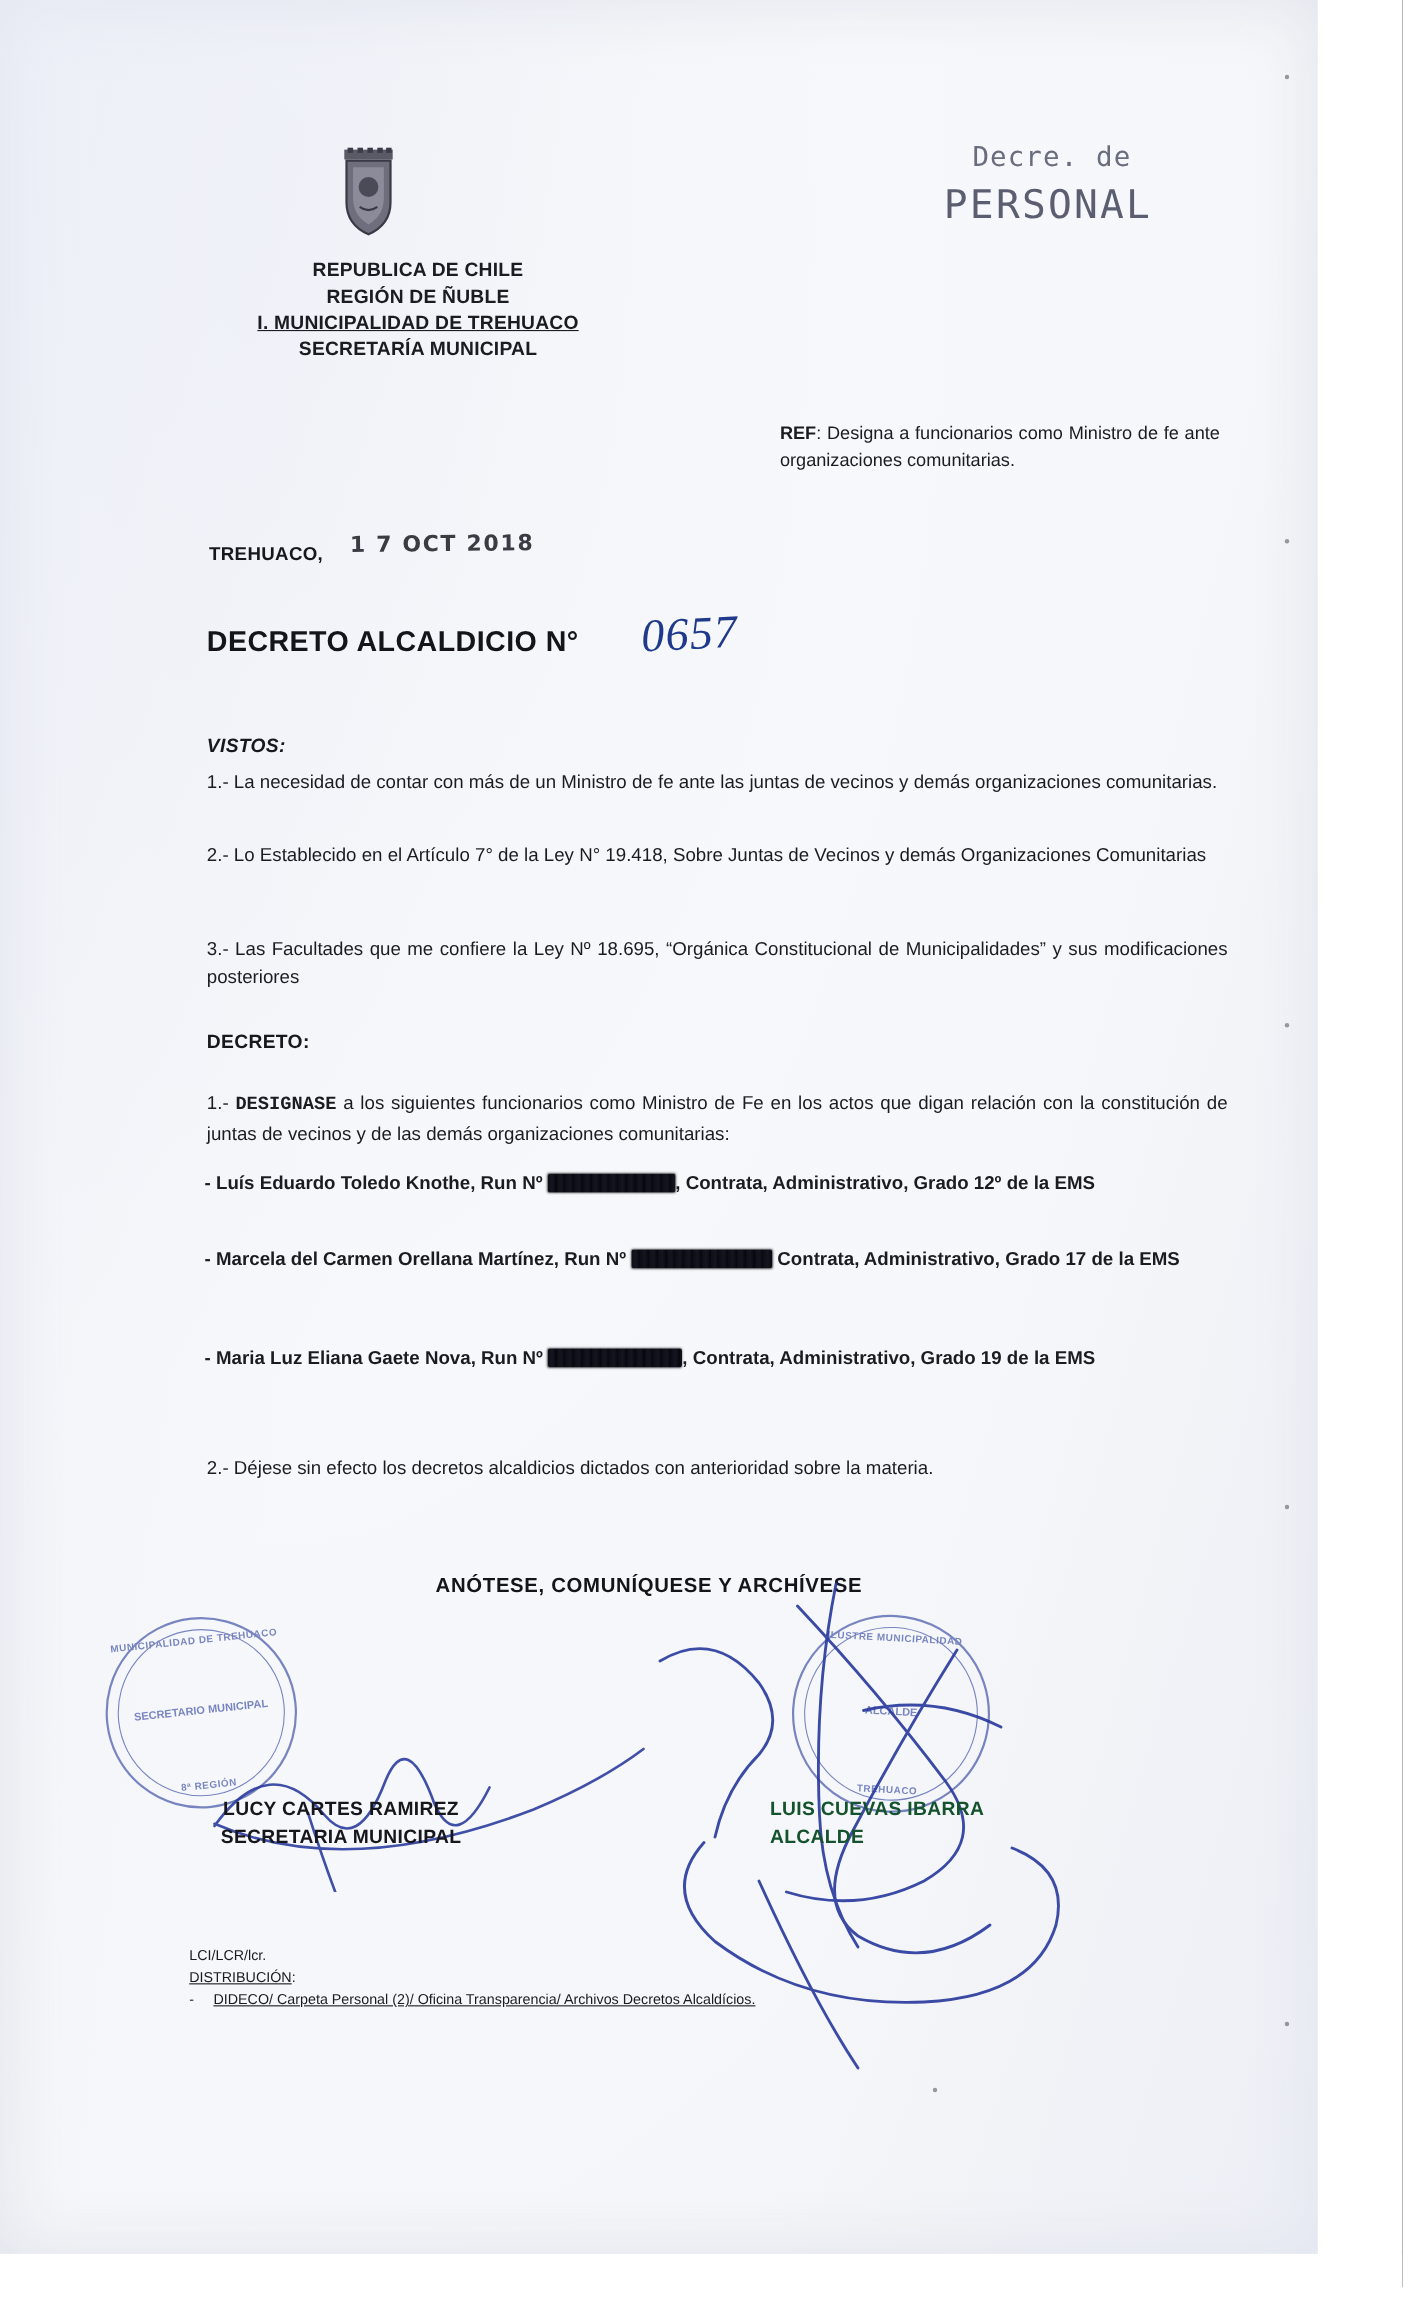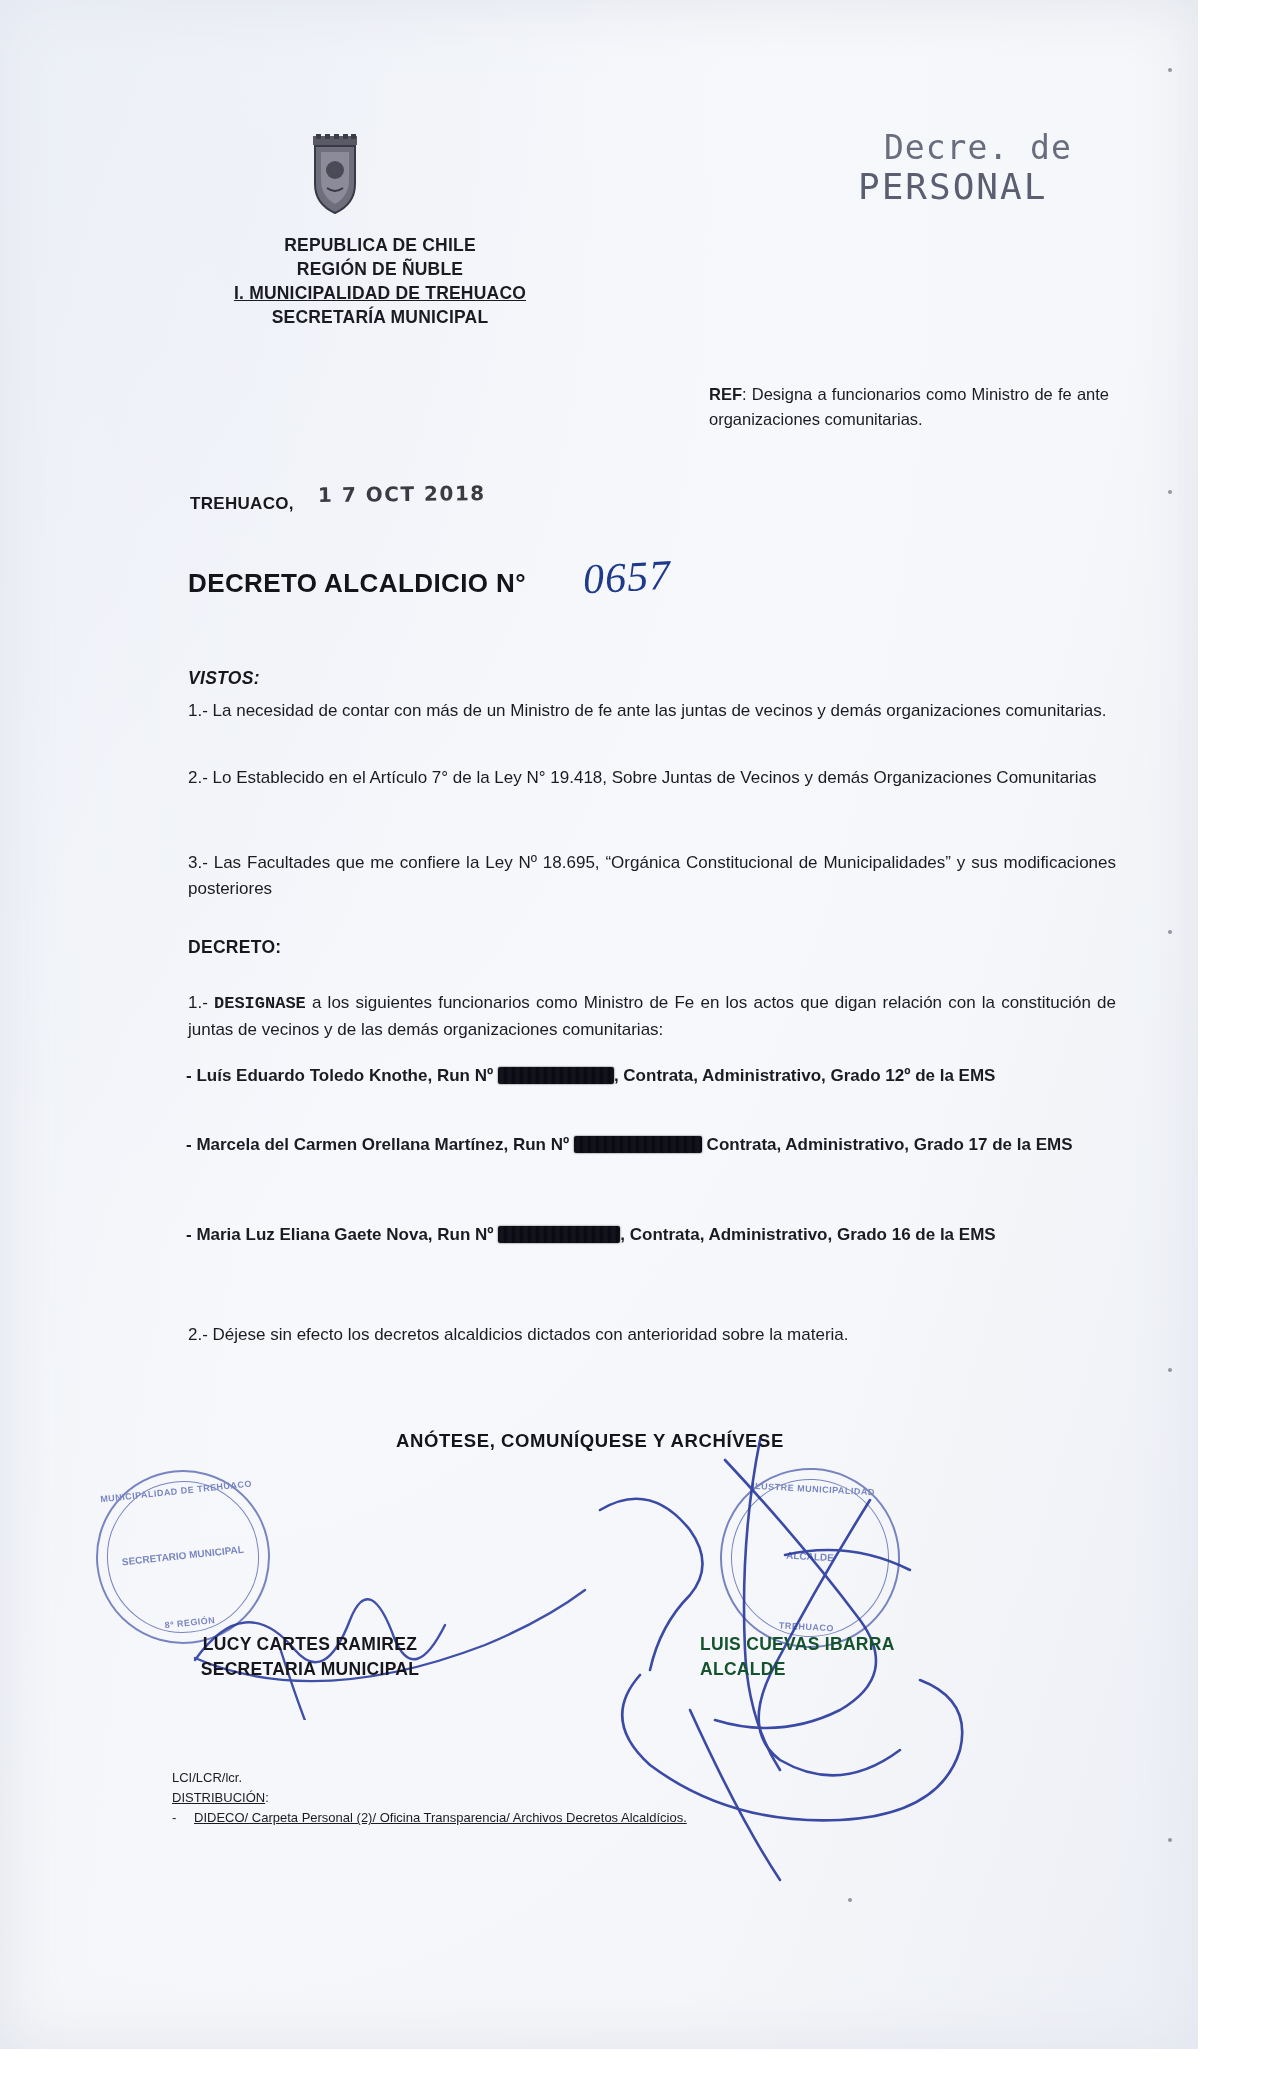--- a/index.html
+++ b/index.html
@@ -68,21 +68,21 @@
     letter-spacing: .2px;
   }
   .hdr .u { text-decoration: underline; }
 
   
   .decre {
     position: absolute;
     left: 884px;
     top: 128px;
     font-family: "DejaVu Sans Mono", monospace;
-    font-size: 33px;
+    font-size: 25px;
     color: #4a4f62;
     letter-spacing: 1px;
     opacity: .82;
   }
   .personal {
     position: absolute;
     left: 858px;
     top: 166px;
     font-family: "DejaVu Sans Mono", monospace;
     font-size: 36px;
@@ -354,21 +354,21 @@
   <div class="para item1">
     <span>- Luís Eduardo Toledo Knothe, Run Nº</span>
     <span class="redact w1"></span><span>, Contrata, Administrativo, Grado  12º de la EMS</span>
   </div>
   <div class="para item2">
     <span>- Marcela del Carmen Orellana Martínez, Run Nº</span>
     <span class="redact w2"></span><span> Contrata, Administrativo, Grado 17 de la EMS</span>
   </div>
   <div class="para item3">
     <span>- Maria Luz Eliana Gaete Nova, Run Nº</span>
-    <span class="redact w3"></span><span>, Contrata, Administrativo, Grado 16 de la EMS</span>
+    <span class="redact w3"></span><span>, Contrata, Administrativo, Grado 19 de la EMS</span>
   </div>
 
   <div class="para p5">2.- Déjese sin efecto los decretos alcaldicios dictados con anterioridad sobre la materia.</div>
 
   <div class="anotese">ANÓTESE,  COMUNÍQUESE  Y  ARCHÍVESE</div>
 
   <div class="seal" id="seal-secretaria">
     <div class="inner"></div>
     <div class="txt-top">MUNICIPALIDAD DE TREHUACO</div>
     <div class="mid">SECRETARIO MUNICIPAL</div>

